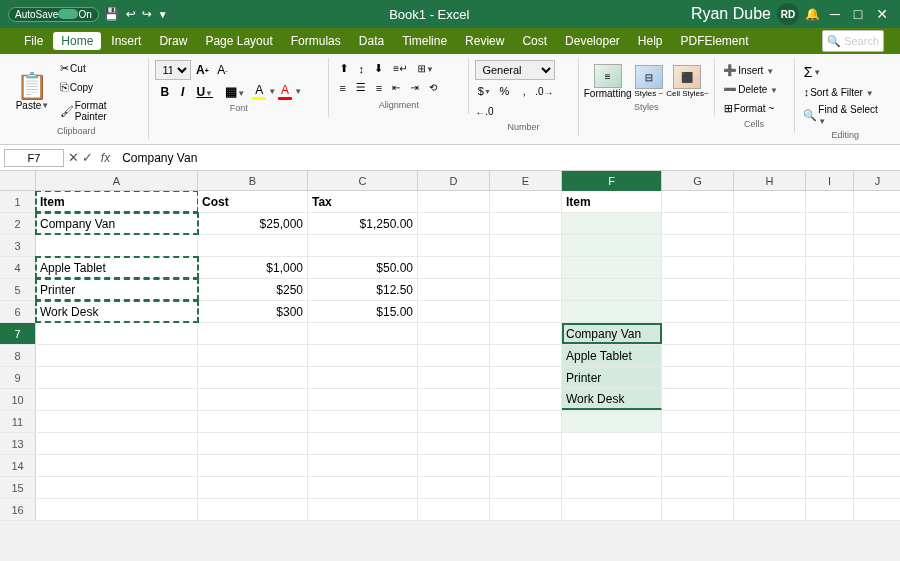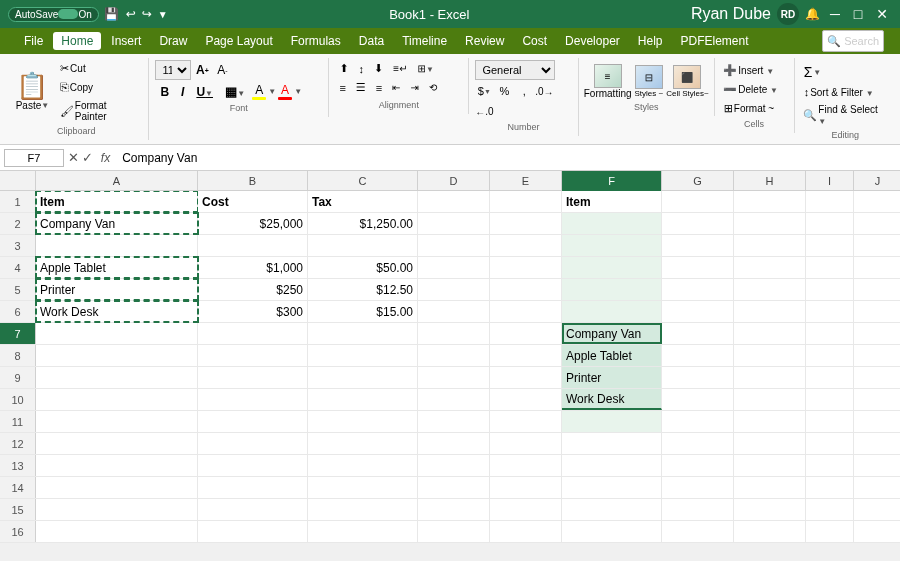--- a/index.html
+++ b/index.html
@@ -604,88 +604,75 @@
           <div class="cell w-col-c"></div>
           <div class="cell w-col-d"></div>
           <div class="cell w-col-e"></div>
           <div class="cell w-col-f col-f-selected"></div>
           <div class="cell w-col-g"></div>
           <div class="cell w-col-h"></div>
           <div class="cell w-col-i"></div>
           <div class="cell w-col-j"></div>
         </div>
 
-        <div class="sheet-row">
-          <div class="row-num">12</div>
+
+        <div class="sheet-row">
+          <div class="row-num">13</div>
           <div class="cell w-col-a"></div>
           <div class="cell w-col-b"></div>
           <div class="cell w-col-c"></div>
           <div class="cell w-col-d"></div>
           <div class="cell w-col-e"></div>
           <div class="cell w-col-f"></div>
           <div class="cell w-col-g"></div>
           <div class="cell w-col-h"></div>
           <div class="cell w-col-i"></div>
           <div class="cell w-col-j"></div>
         </div>
 
         <div class="sheet-row">
-          <div class="row-num">13</div>
+          <div class="row-num">14</div>
           <div class="cell w-col-a"></div>
           <div class="cell w-col-b"></div>
           <div class="cell w-col-c"></div>
           <div class="cell w-col-d"></div>
           <div class="cell w-col-e"></div>
           <div class="cell w-col-f"></div>
           <div class="cell w-col-g"></div>
           <div class="cell w-col-h"></div>
           <div class="cell w-col-i"></div>
           <div class="cell w-col-j"></div>
         </div>
 
         <div class="sheet-row">
-          <div class="row-num">14</div>
+          <div class="row-num">15</div>
           <div class="cell w-col-a"></div>
           <div class="cell w-col-b"></div>
           <div class="cell w-col-c"></div>
           <div class="cell w-col-d"></div>
           <div class="cell w-col-e"></div>
           <div class="cell w-col-f"></div>
           <div class="cell w-col-g"></div>
           <div class="cell w-col-h"></div>
           <div class="cell w-col-i"></div>
           <div class="cell w-col-j"></div>
         </div>
 
         <div class="sheet-row">
-          <div class="row-num">15</div>
+          <div class="row-num">16</div>
           <div class="cell w-col-a"></div>
           <div class="cell w-col-b"></div>
           <div class="cell w-col-c"></div>
           <div class="cell w-col-d"></div>
           <div class="cell w-col-e"></div>
           <div class="cell w-col-f"></div>
           <div class="cell w-col-g"></div>
           <div class="cell w-col-h"></div>
           <div class="cell w-col-i"></div>
           <div class="cell w-col-j"></div>
         </div>
 
-        <div class="sheet-row">
-          <div class="row-num">16</div>
-          <div class="cell w-col-a"></div>
-          <div class="cell w-col-b"></div>
-          <div class="cell w-col-c"></div>
-          <div class="cell w-col-d"></div>
-          <div class="cell w-col-e"></div>
-          <div class="cell w-col-f"></div>
-          <div class="cell w-col-g"></div>
-          <div class="cell w-col-h"></div>
-          <div class="cell w-col-i"></div>
-          <div class="cell w-col-j"></div>
-        </div>
-
       </div>
     </div>
 
   </div>
 
 </div>
 
 </body></html>

